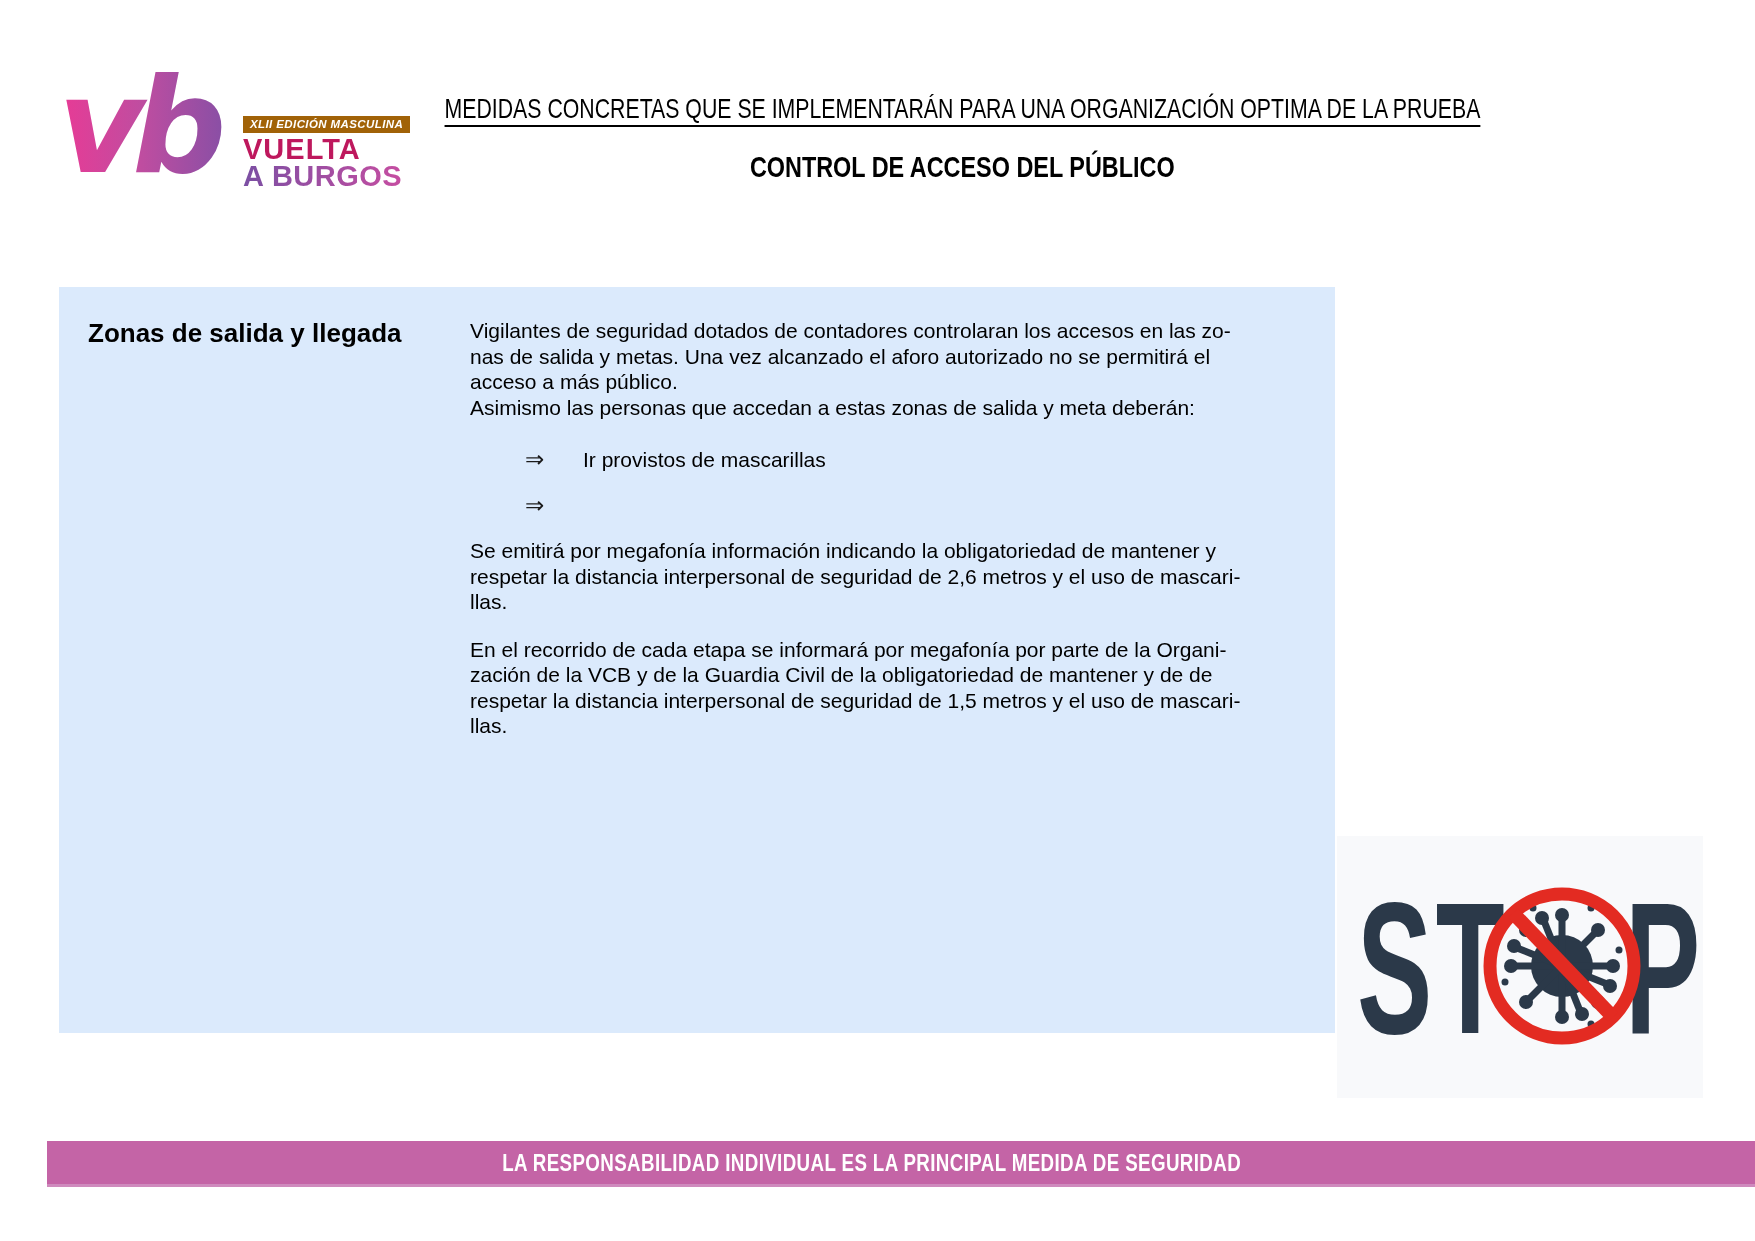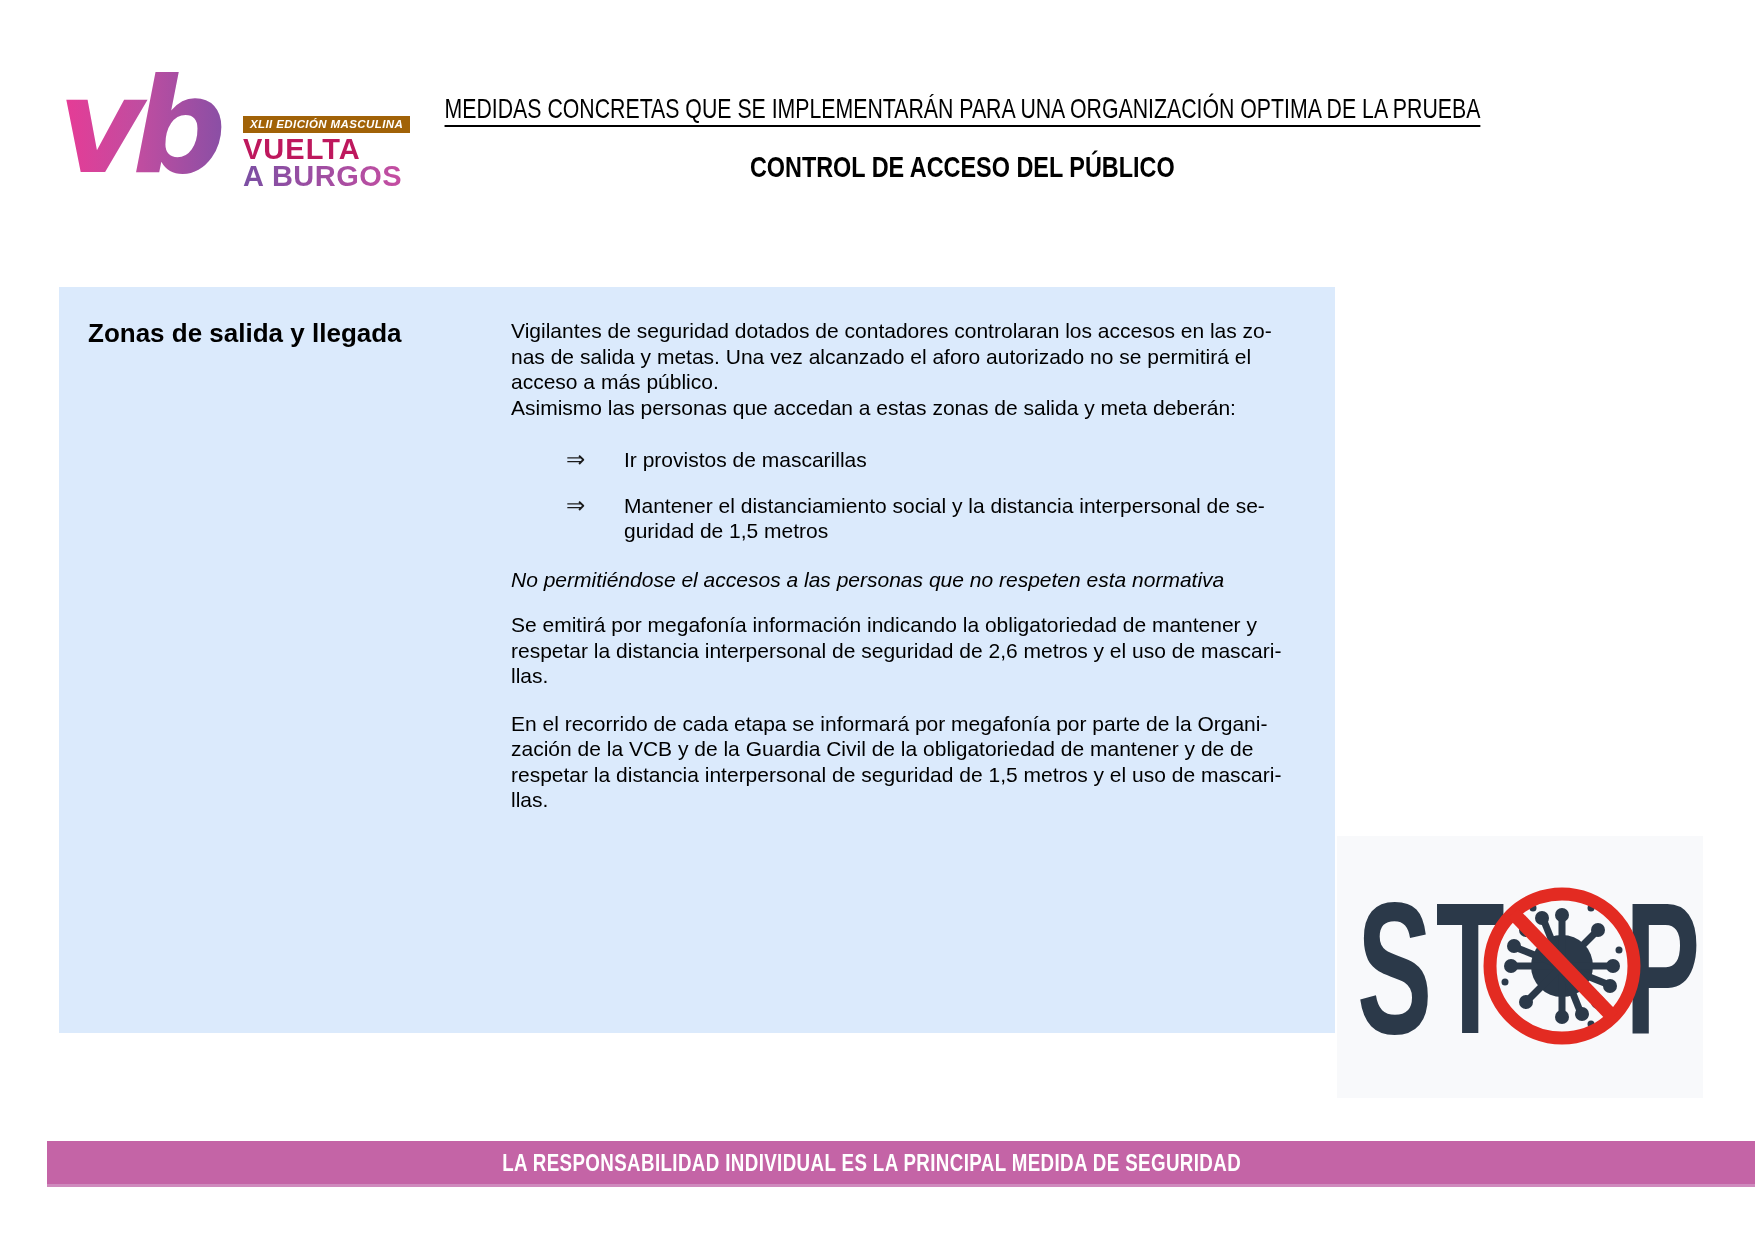--- a/index.html
+++ b/index.html
@@ -32,21 +32,20 @@
   .doc-subtitle{
     margin-top:24px;font-size:30px;font-weight:bold;white-space:nowrap;display:inline-block;
     transform:scaleX(.78);transform-origin:50% 50%;
   }
   .header-stack{display:flex;flex-direction:column;align-items:center;}
   
   .panel{
     position:absolute;left:59px;top:287px;width:1276px;height:746px;
     background:#dbeafc;display:flex;box-sizing:border-box;
     padding:31px 0 0 29px;
-    gap:41px;
   }
   .panel-label{width:382px;flex:0 0 auto;font-size:26px;font-weight:bold;line-height:30px;}
   .panel-content{width:790px;font-size:21px;line-height:25.5px;}
   .pre{white-space:pre-line;}
   .block{margin:0 0 22px 0;}
   .block.intro{margin-bottom:27px;}
   .bullet-row{display:flex;margin:0 0 20px 0;}
   .bullet-arrow{width:58px;flex:0 0 auto;margin-left:55px;font-size:23px;color:#1a1a1a;}
   .bullet-text{flex:1;}
   .note-italic{font-style:italic;margin:23px 0 20px 0;}
@@ -99,25 +98,22 @@
 nas de salida y  metas. Una vez alcanzado el aforo autorizado no se permitirá el
 acceso a más público.
 Asimismo  las personas que accedan a estas zonas de salida y meta deberán:</div>
 
     <div class="bullet-row">
       <span class="bullet-arrow">⇒</span>
       <span class="bullet-text pre">Ir provistos de mascarillas</span>
     </div>
     <div class="bullet-row">
       <span class="bullet-arrow">⇒</span>
-      <span class="bullet-text pre">Mantener el distanciamiento social y la distancia interpersonal de se-
-guridad de 1,5 metros</span>
     </div>
 
-    <div class="block note-italic pre">No permitiéndose el accesos a las personas que no respeten esta normativa</div>
     <div class="block pre">Se emitirá por megafonía información indicando la obligatoriedad de mantener y
 respetar la distancia interpersonal de seguridad de 2,6 metros y el uso de mascari-
 llas.</div>
     <div class="block p5 pre">En el recorrido de cada etapa se informará por megafonía por parte de la Organi-
 zación de la VCB y de la Guardia Civil de la obligatoriedad de mantener y de de
 respetar la distancia interpersonal de seguridad de 1,5 metros y el uso de mascari-
 llas.</div>
   </div>
 </div>
 

